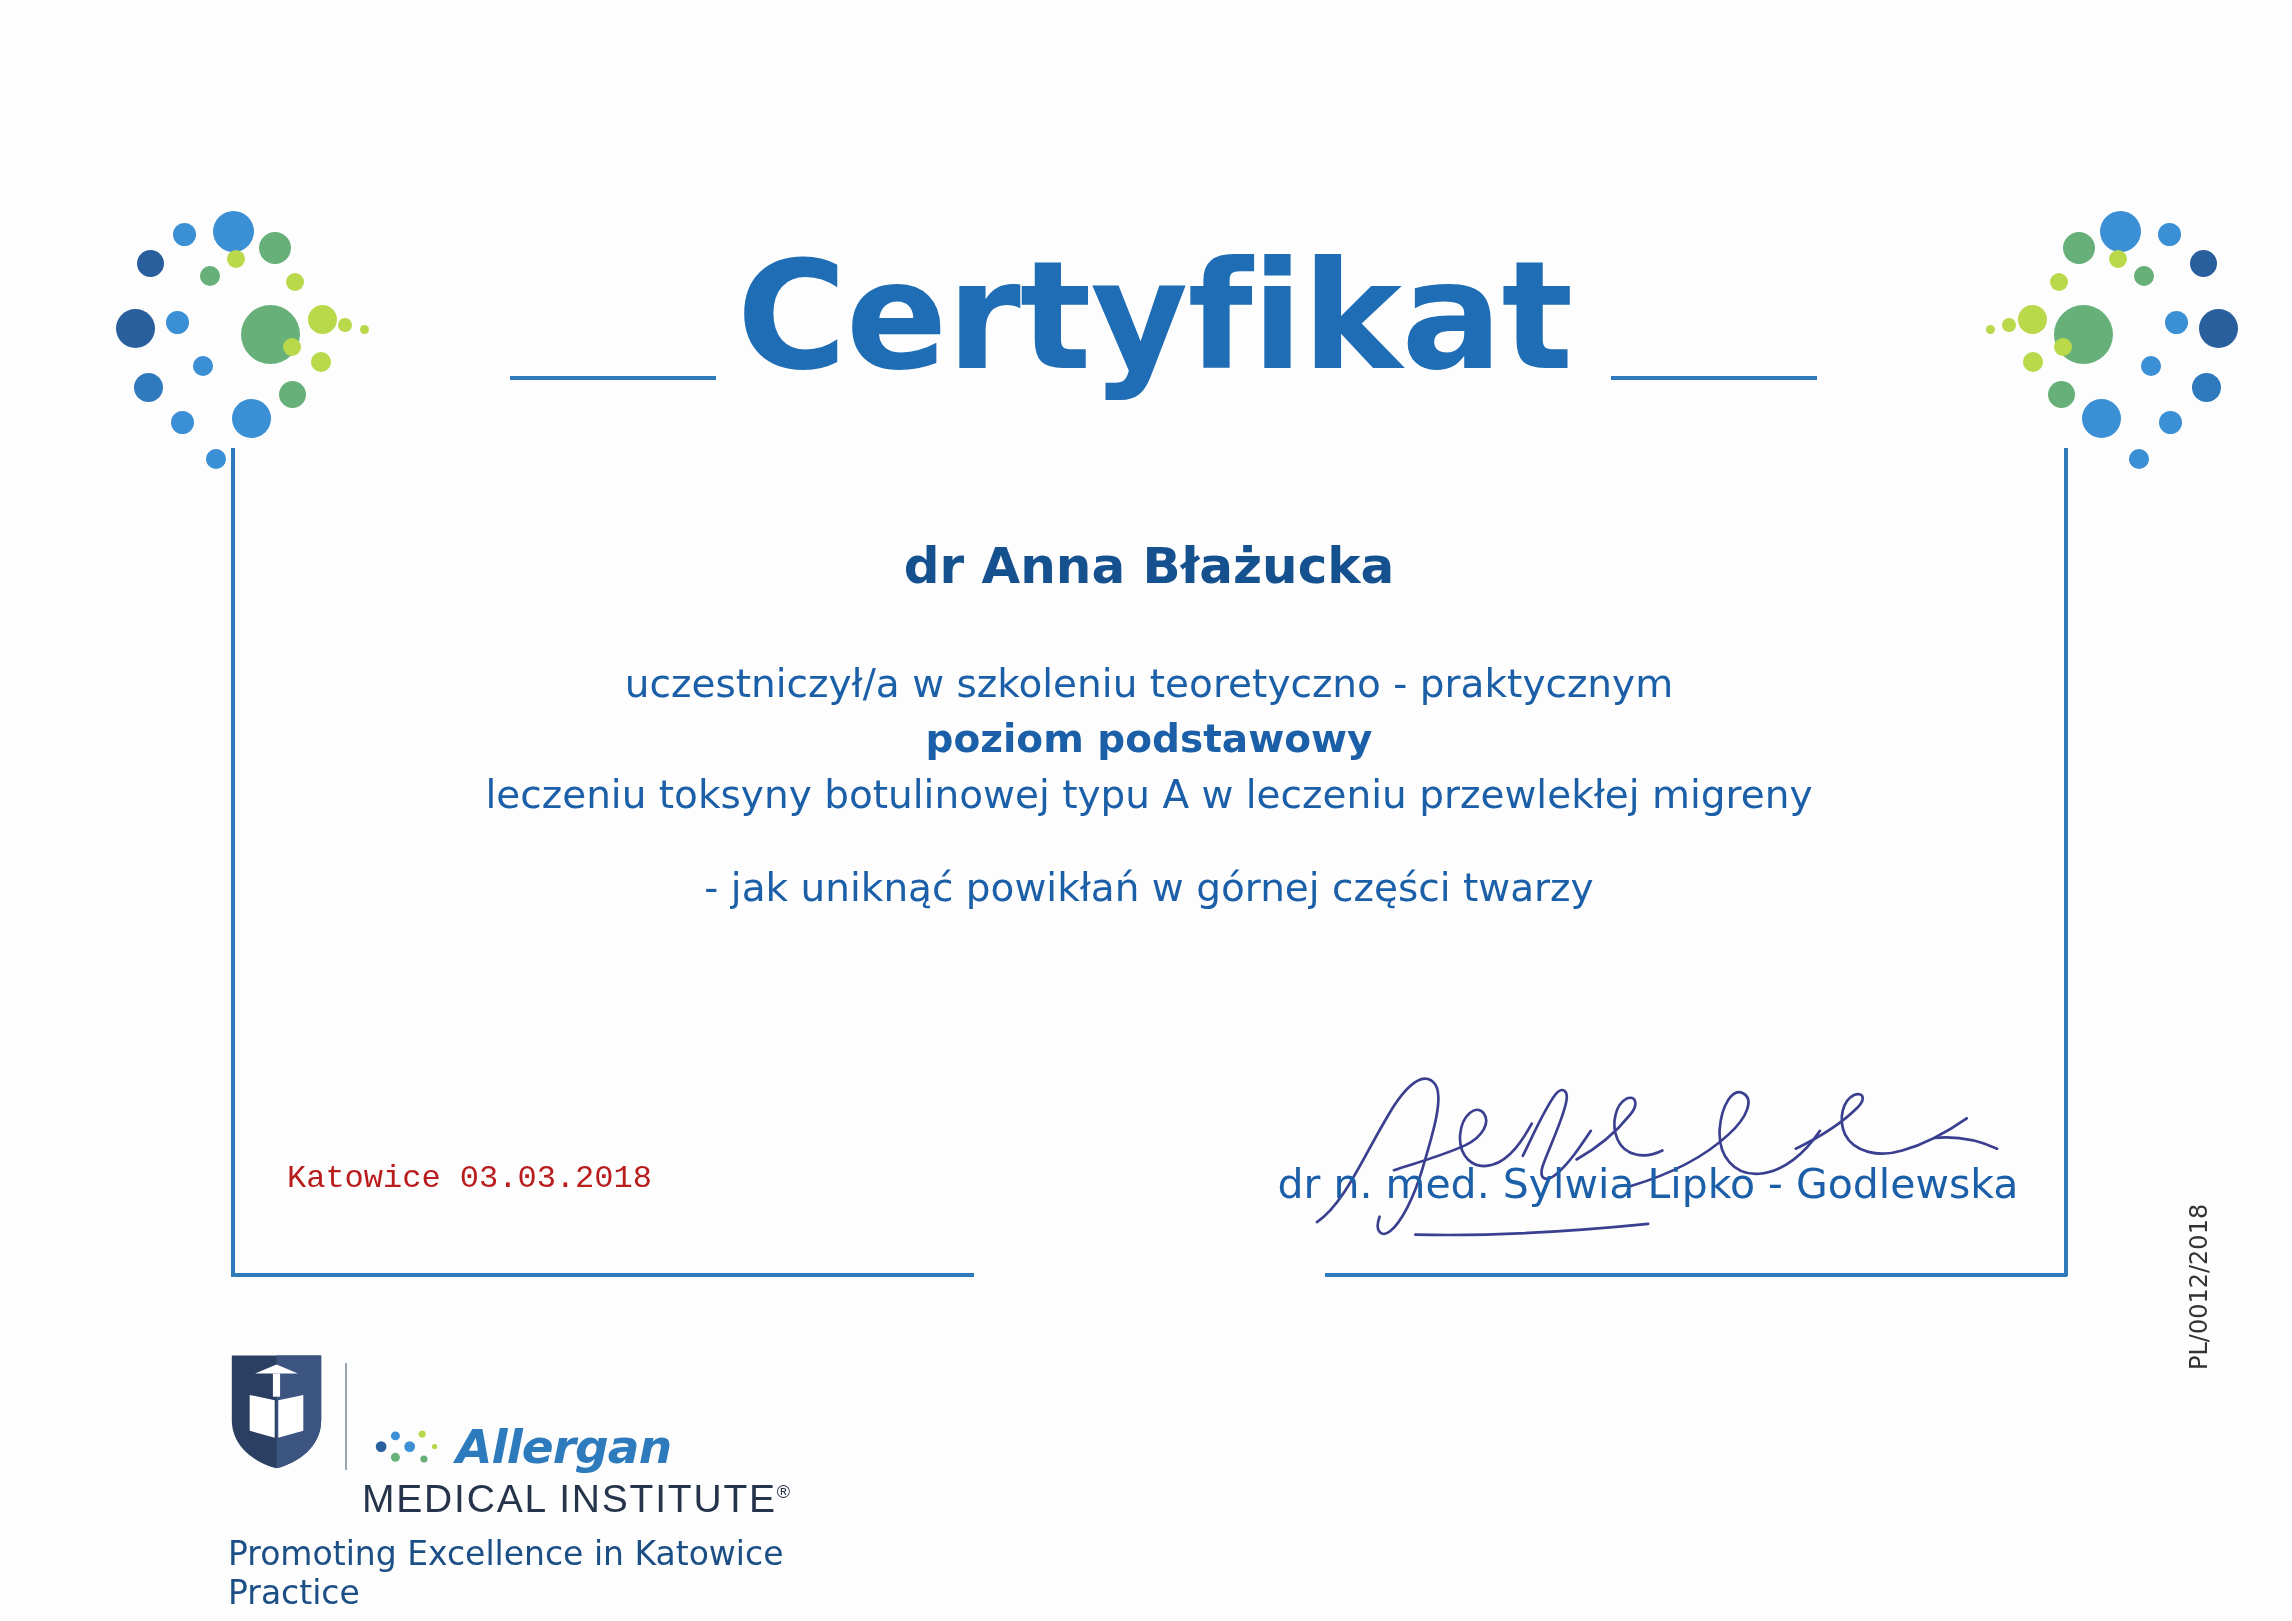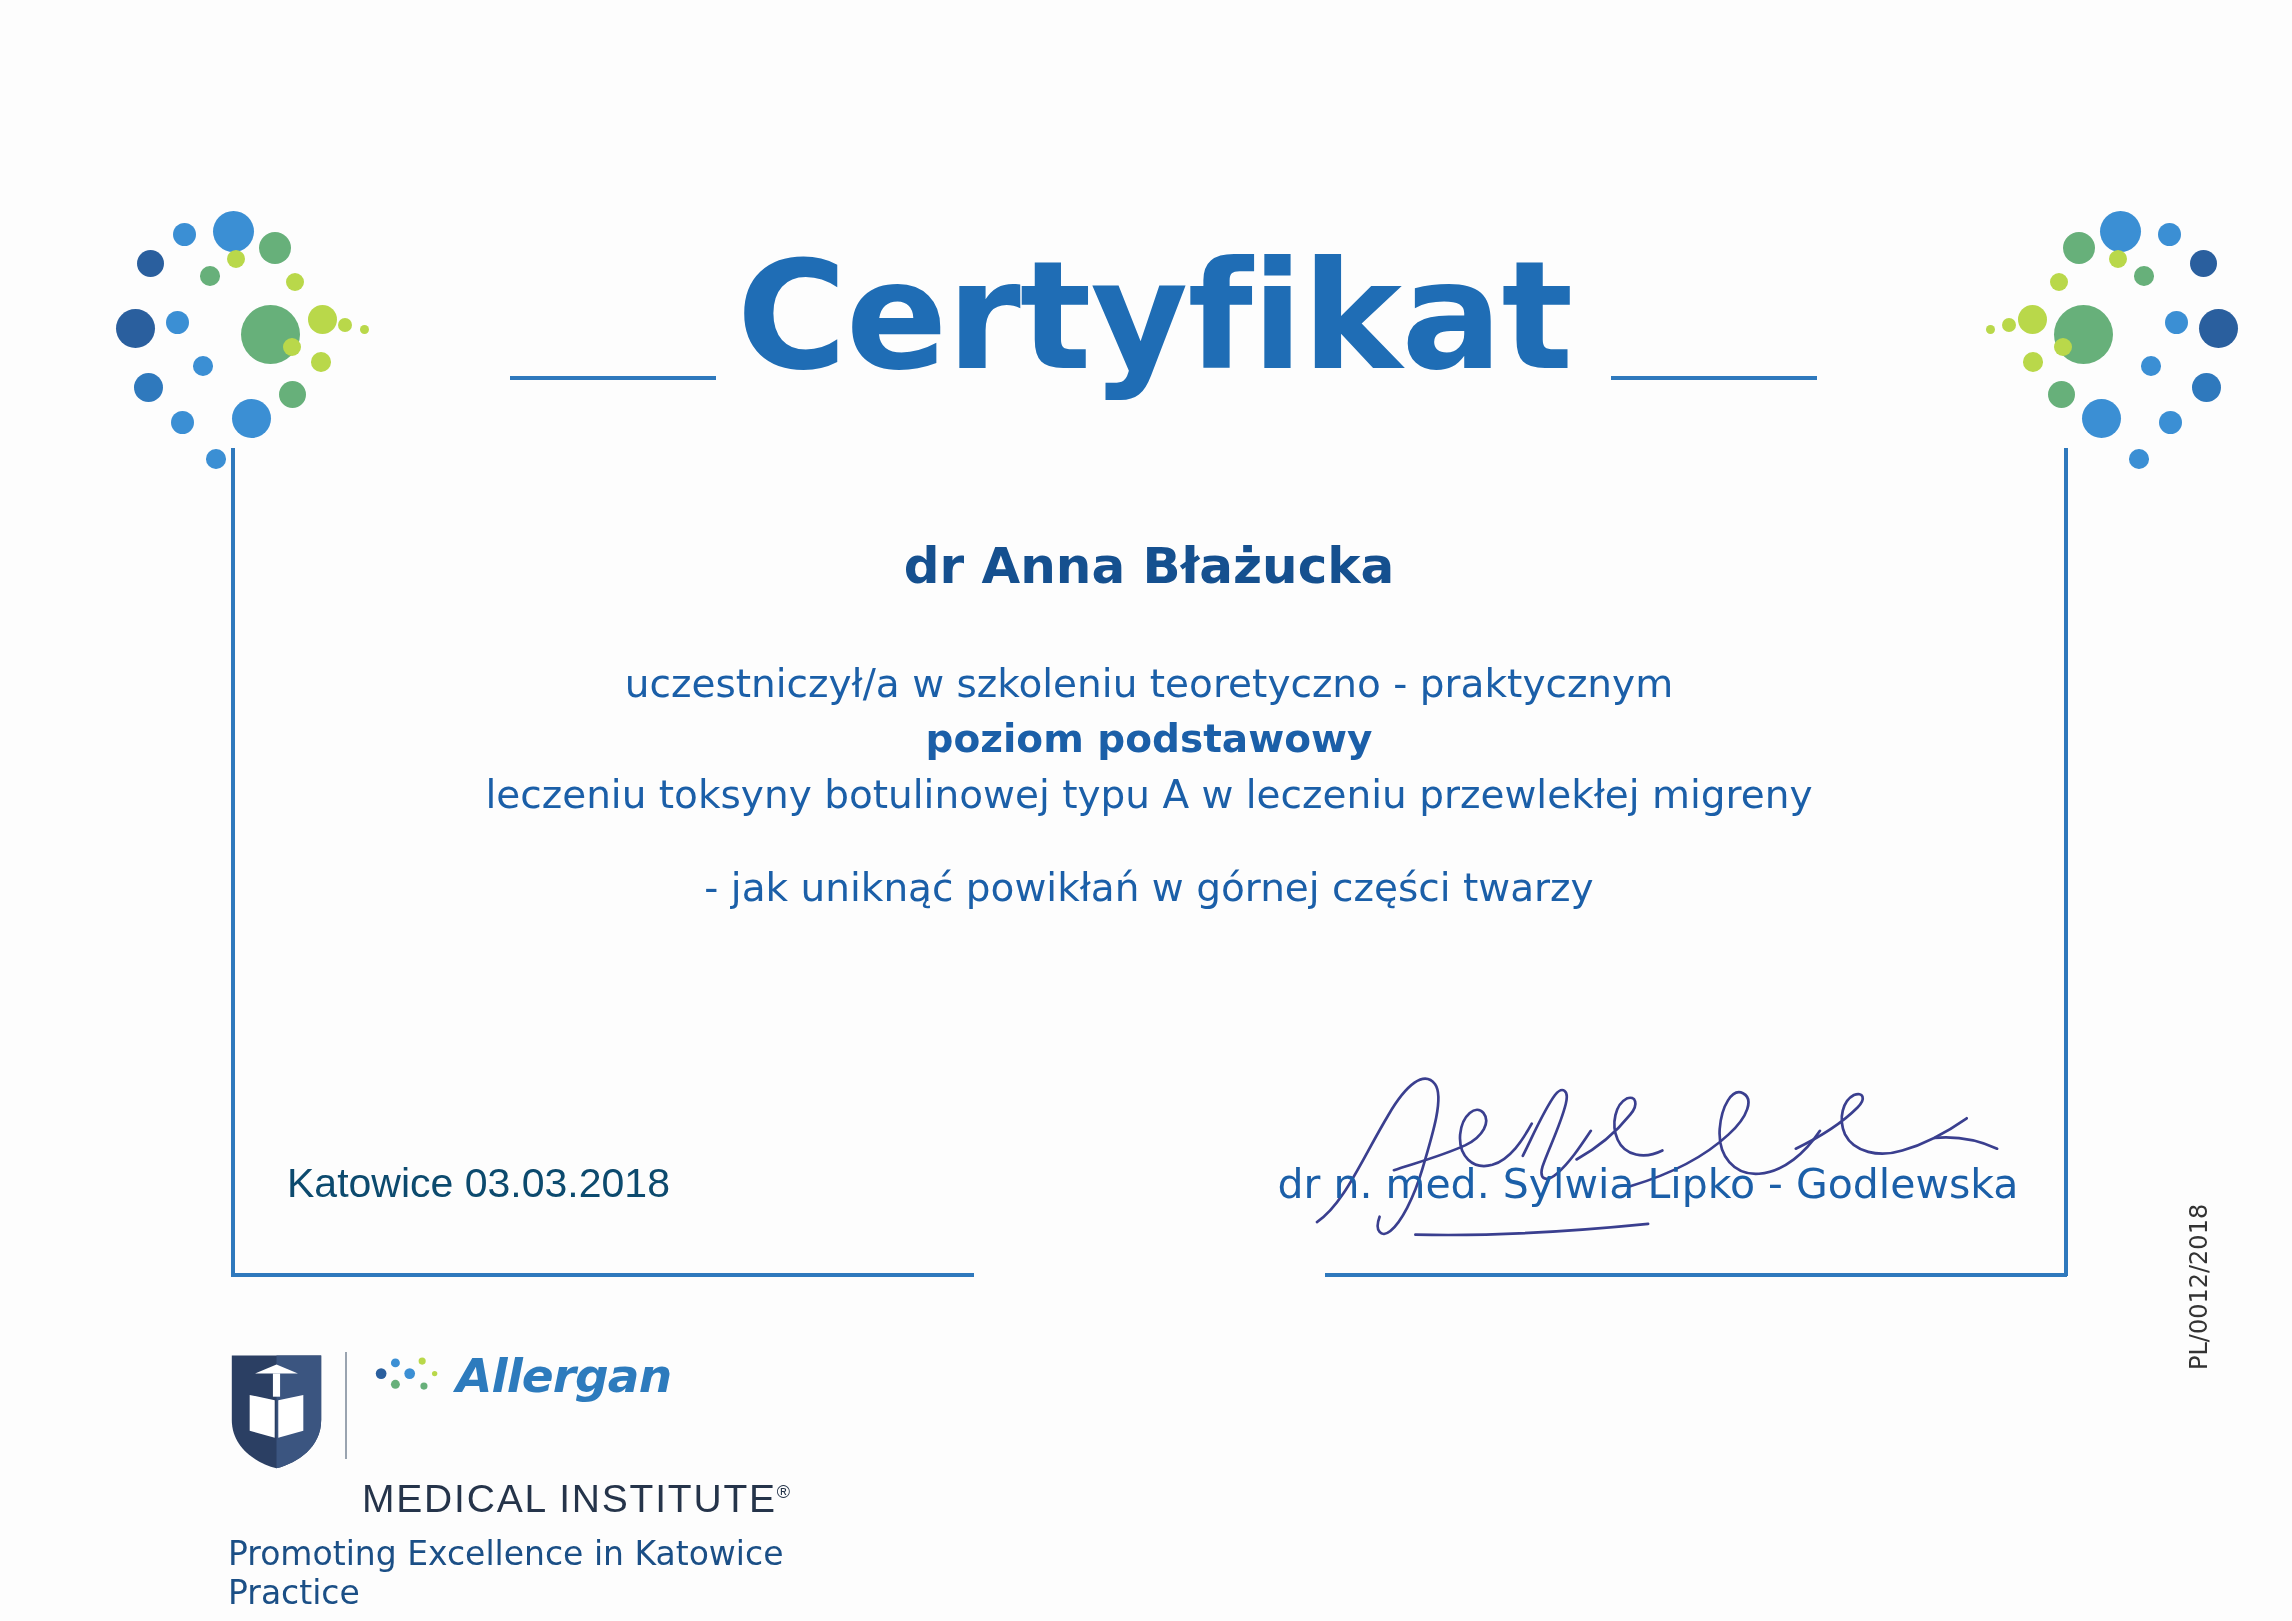--- a/index.html
+++ b/index.html
@@ -117,23 +117,23 @@
     font-weight: normal;
   }
   .line.bold { font-weight: bold; }
   .line.spaced { margin-top: 38px; }
 
   
   .place-date {
     position: absolute;
     left: 287px;
     top: 1160px;
-    font-size: 41px;
-    font-family: Liberation Sans, sans-serif;
-    color: #0c4a6e;
+    font-size: 32px;
+    font-family: Liberation Mono, monospace;
+    color: #b91c1c;
   }
   .signer {
     position: absolute;
     left: 1236px;
     top: 1160px;
     width: 824px;
     text-align: center;
     font-size: 41px;
     font-family: "DejaVu Sans", sans-serif;
     color: #1b5fa8;
@@ -149,21 +149,21 @@
 
   
   .allergan {
     position: absolute;
     left: 228px;
     top: 1352px;
     width: 681px;
   }
   .allergan-row {
     display: flex;
-    align-items: flex-start;
+    align-items: flex-end;
     gap: 16px;
   }
   .shield {
     width: 97px;
     height: 118px;
     position: relative;
     flex: 0 0 auto;
   }
   .shield-divider {
     width: 2.7px;

